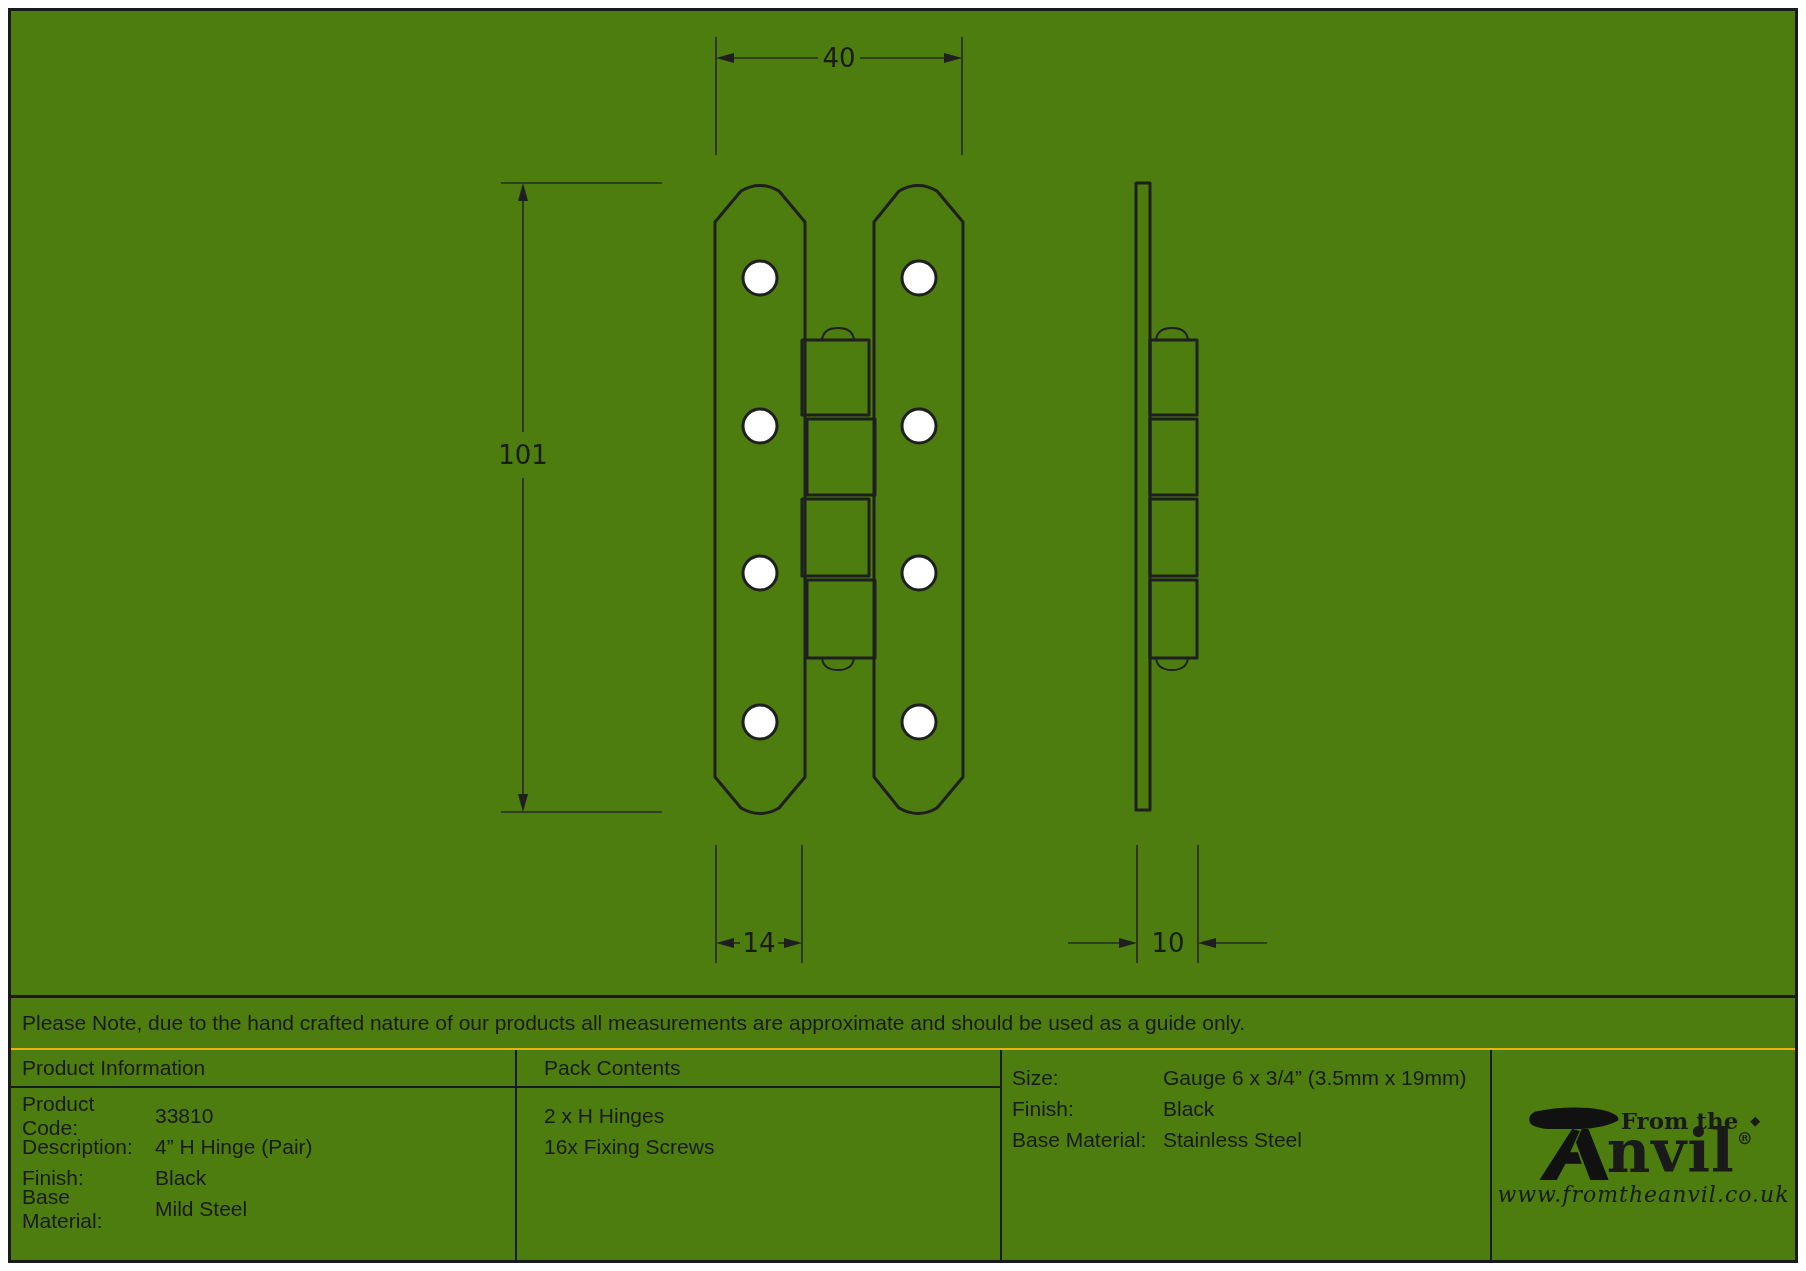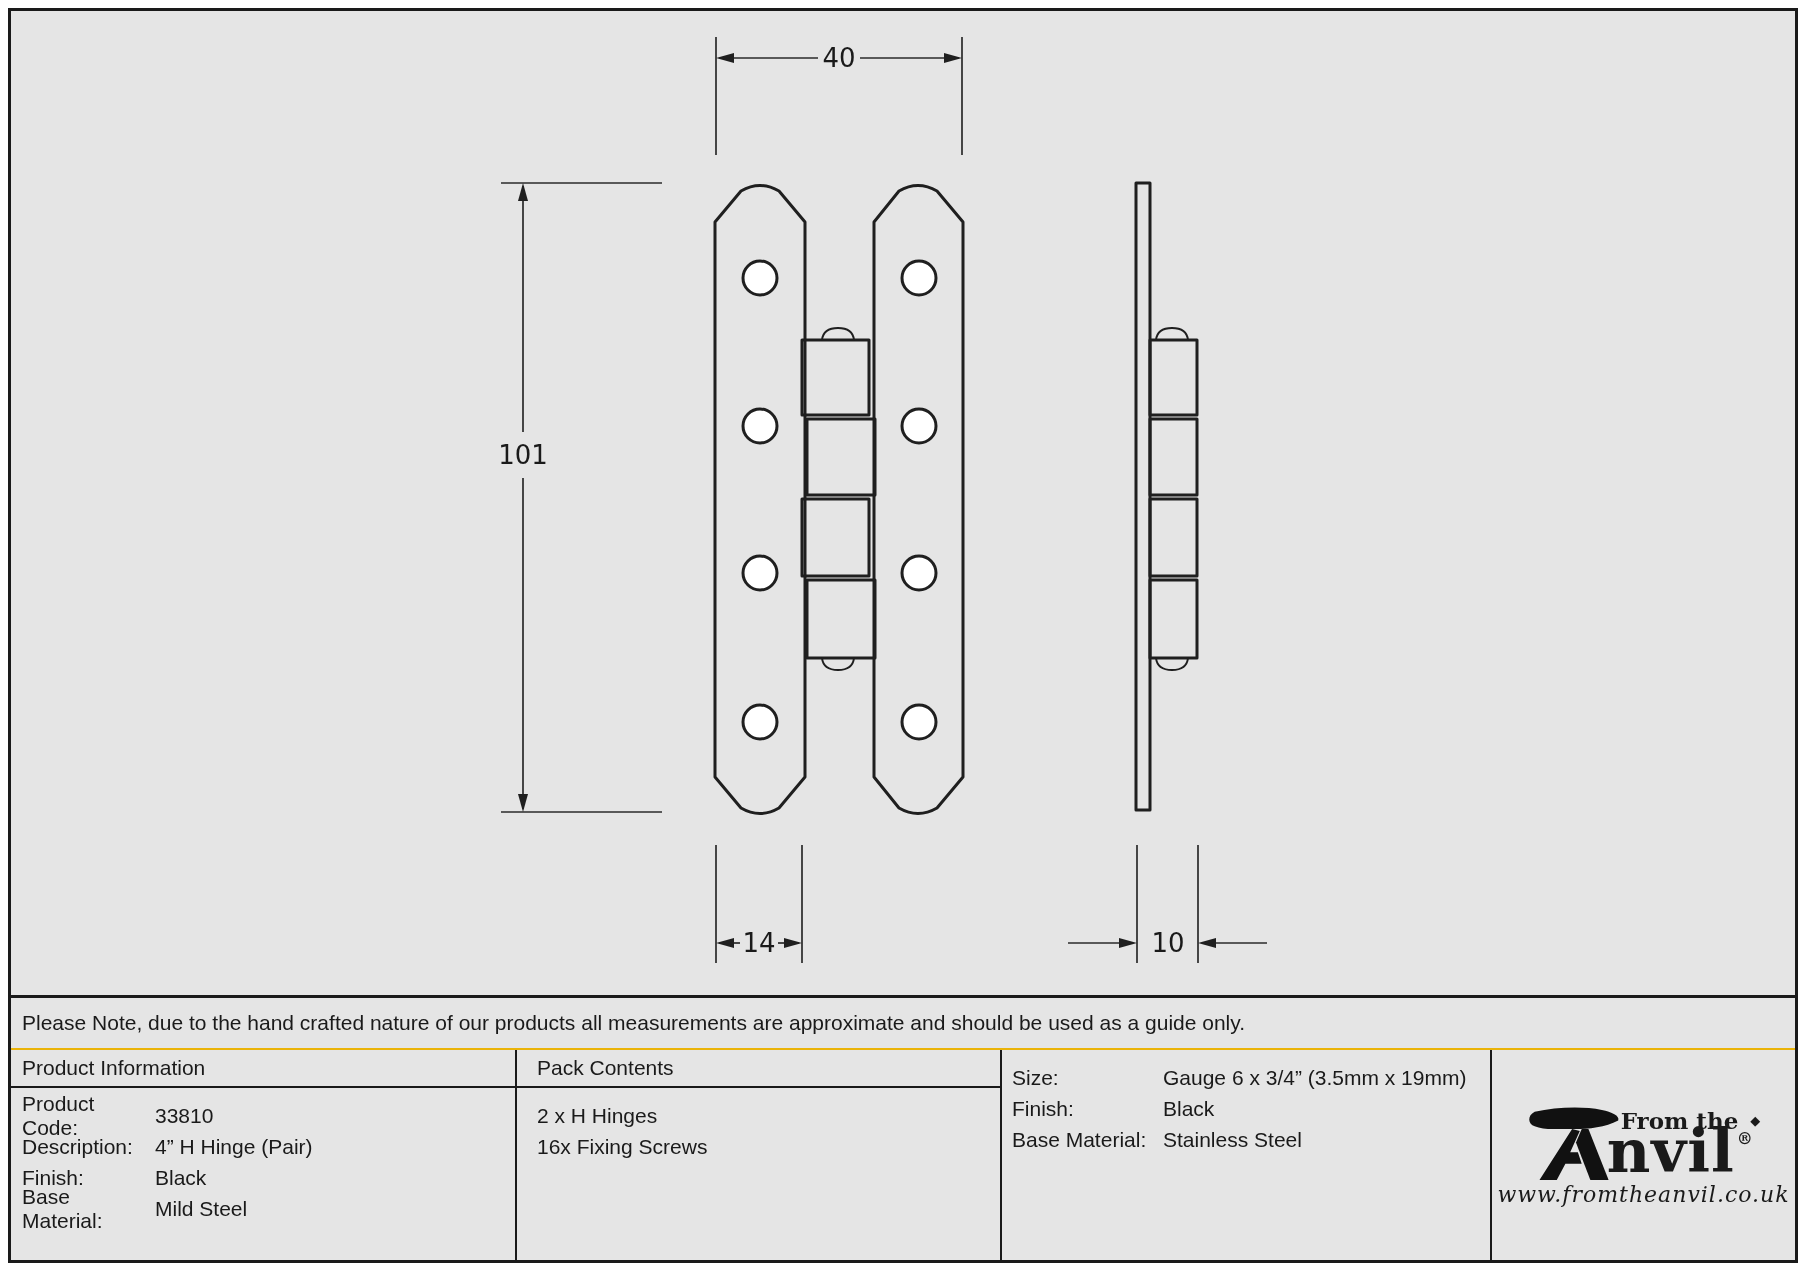--- a/index.html
+++ b/index.html
@@ -4,21 +4,21 @@
 <style>
   html,body{margin:0;padding:0;background:#ffffff;}
   body{
     width:1806px;height:1271px;position:relative;
     font-family:"Liberation Sans",sans-serif;color:#1a1a1a;
     -webkit-font-smoothing:antialiased;
   }
   .sheet{
     position:absolute;left:8px;top:8px;width:1790px;height:1255px;
     border:3px solid #1a1a1a;box-sizing:border-box;
-    display:flex;flex-direction:column;background:#e5e5e5;
+    display:flex;flex-direction:column;background:#4d7c0f;
   }
   .drawing-area{position:relative;height:984px;flex:0 0 auto;}
   svg.drawing{position:absolute;left:0;top:0;display:block;}
 
   
   .outline{fill:none;stroke:#1f1f1f;stroke-width:3;stroke-linejoin:round;}
   .outline-thin{fill:none;stroke:#1f1f1f;stroke-width:2;stroke-linejoin:round;}
   .hole{fill:#ffffff;stroke:#1f1f1f;stroke-width:3;}
   .dimline{stroke:#2a2a2a;stroke-width:1.7;fill:none;}
   .arrow{fill:#1f1f1f;stroke:none;}
@@ -38,21 +38,21 @@
   .col + .col{border-left:2px solid #1a1a1a;}
   .col-product{width:504px;}
   .col-pack{width:485px;}
   .col-screw{width:490px;}
   .col-logo{width:305px;display:flex;align-items:center;justify-content:center;}
   .cell-header{
     height:38px;box-sizing:border-box;border-bottom:2px solid #1a1a1a;
     display:flex;align-items:center;font-size:21px;
   }
   .col-product .cell-header,.col-product .cell-body{padding-left:11px;}
-  .col-pack .cell-header,.col-pack .cell-body{padding-left:20px;}
+  .col-pack .cell-header,.col-pack .cell-body{padding-left:27px;}
   .col-screw .cell-header,.col-screw .cell-body{padding-left:10px;}
   .cell-body{padding-top:12px;}
   .kv-row{display:flex;align-items:center;height:31px;font-size:21px;}
   .col-product .kv-label{width:133px;flex:0 0 auto;}
   .col-screw .kv-label{width:151px;flex:0 0 auto;}
   .list-row{display:flex;align-items:center;height:31px;font-size:21px;}
 
   
   .logo{display:flex;flex-direction:column;align-items:center;}
   .logo-top{display:flex;align-items:flex-start;font-weight:bold;}

